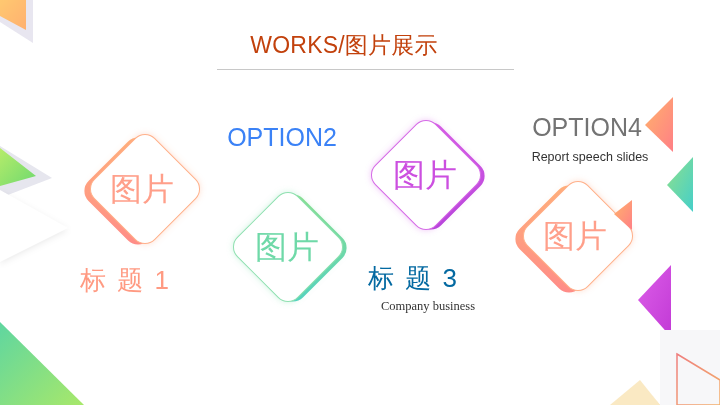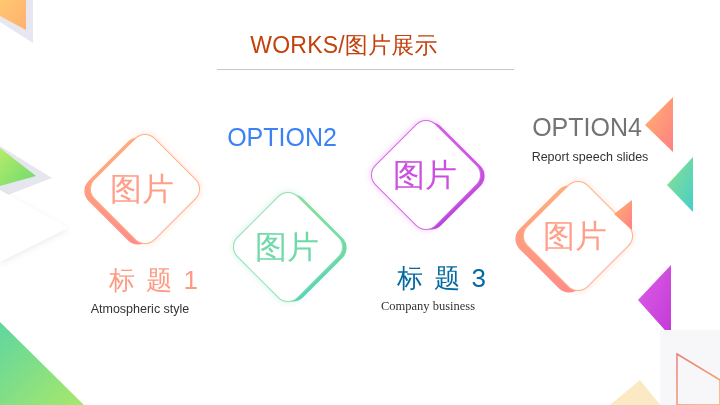--- a/index.html
+++ b/index.html
@@ -5,21 +5,21 @@
   html, body { margin:0; padding:0; }
   body { width:720px; height:405px; overflow:hidden; background:#ffffff; font-family:"Liberation Sans","DejaVu Sans",sans-serif; position:relative; }
   .slide { position:absolute; left:0; top:0; width:720px; height:405px; overflow:hidden; background:#fff; }
   .abs { position:absolute; }
   .title { left:0; width:688px; top:30px; text-align:center; font-size:23px; color:#c2410c; letter-spacing:0.2px; }
   .rule { left:217px; top:69px; width:297px; height:1px; background:#c8c8c8; }
   .diamond-wrap { position:absolute; width:120px; height:120px; }
   .diamond-shadow { position:absolute; width:84px; height:84px; border-radius:14px; transform:rotate(45deg); }
   .diamond { position:absolute; width:84px; height:84px; border-radius:14px; transform:rotate(45deg); background:#fff; }
   .diamond-label { position:absolute; left:0; width:120px; text-align:center; font-size:32px; }
-  .big-label { font-size:26px; text-align:right; letter-spacing:2px; }
+  .big-label { font-size:26px; text-align:left; letter-spacing:2px; }
   .opt { font-size:25px; text-align:center; }
   .sub { font-size:12.5px; color:#333; text-align:center; }
 </style>
 </head>
 <body>
 
 <div class="slide">
 
   <svg class="abs" style="left:0;top:0" width="720" height="405">
     <defs>
@@ -74,21 +74,20 @@
 
   <div class="abs title">WORKS/图片展示</div>
   <div class="abs rule"></div>
 
   <div class="diamond-wrap" style="left:82px;top:128px">
     <div class="diamond-shadow" style="left:14px;top:21px;background:linear-gradient(135deg,#ffb27a,#ff8a8a);"></div>
     <div class="diamond" style="left:20px;top:18px;border:1px solid #ffb08a;box-shadow:0 0 6px rgba(255,160,120,0.35);"></div>
     <div class="diamond-label" style="top:40px;color:#ff9f8a;">图片</div>
   </div>
   <div class="abs big-label" style="left:80px;width:120px;top:263px;color:#ff9a82;">标 题 1</div>
-  <div class="abs sub" style="left:70px;width:140px;top:302px;">Atmospheric style</div>
 
   <div class="abs opt" style="left:212px;width:140px;top:123px;color:#3b82f6;">OPTION2</div>
   <div class="diamond-wrap" style="left:227px;top:186px">
     <div class="diamond-shadow" style="left:24px;top:20px;background:linear-gradient(135deg,#8ee08a,#4fd1c5);"></div>
     <div class="diamond" style="left:18px;top:18px;border:1px solid #8fe0b0;box-shadow:0 0 6px rgba(120,220,170,0.35);"></div>
     <div class="diamond-label" style="top:40px;color:#6fd9a8;">图片</div>
   </div>
 
   <div class="diamond-wrap" style="left:365px;top:114px">
     <div class="diamond-shadow" style="left:24px;top:20px;background:linear-gradient(135deg,#d95ee6,#b341d9);"></div>

